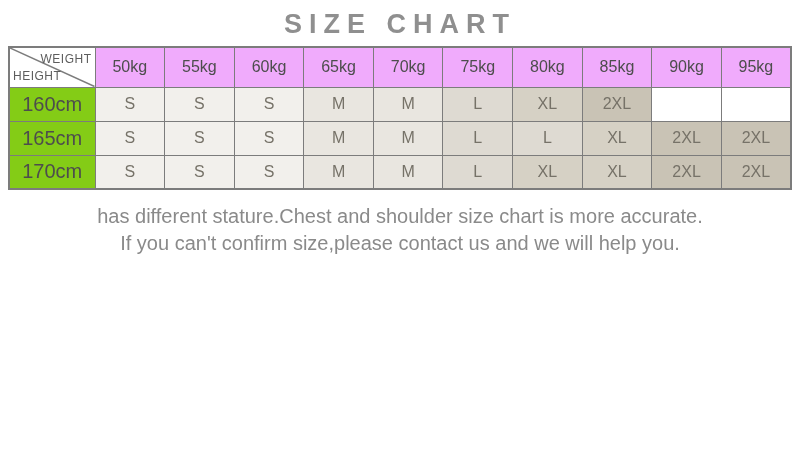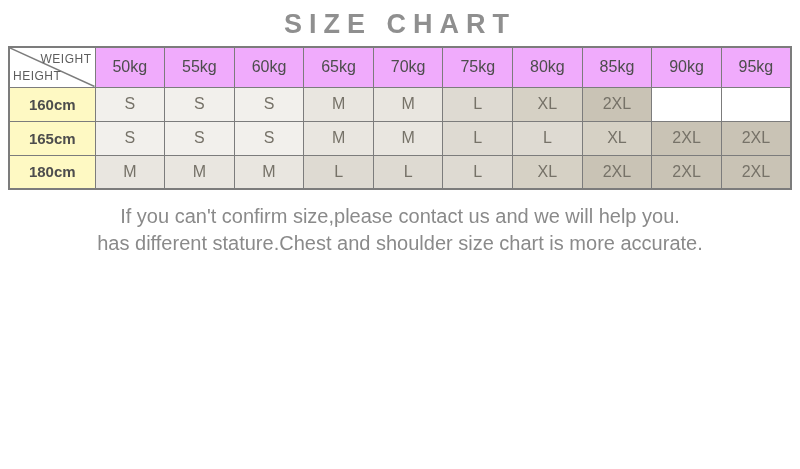--- a/index.html
+++ b/index.html
@@ -65,24 +65,24 @@
   }
   .corner-height {
     position: absolute;
     bottom: 4px; left: 3px;
     font-size: 12px;
     color: #5d5d5d;
     letter-spacing: 0.5px;
   }
   tbody th {
     height: 34px;
-    font-size: 15px;
-    font-weight: bold;
+    font-size: 20px;
+    font-weight: normal;
     color: #4d4d4d;
-    background: #fef9c3;
+    background: #84cc16;
   }
   tbody td {
     height: 34px;
     font-size: 16px;
     color: #767268;
   }
   .tips {
     margin-top: 13px;
     text-align: center;
     font-size: 20px;
@@ -142,33 +142,33 @@
           <td style="background-color: rgb(242, 240, 236);">S</td>
           <td style="background-color: rgb(233, 230, 224);">M</td>
           <td style="background-color: rgb(233, 230, 224);">M</td>
           <td style="background-color: rgb(222, 218, 210);">L</td>
           <td style="background-color: rgb(222, 218, 210);">L</td>
           <td style="background-color: rgb(214, 209, 197);">XL</td>
           <td style="background-color: rgb(201, 195, 181);">2XL</td>
           <td style="background-color: rgb(201, 195, 181);">2XL</td>
         </tr>
         <tr>
-          <th>180cm</th>
-          <td style="background-color: rgb(233, 230, 224);">M</td>
+          <th>170cm</th>
+          <td style="background-color: rgb(242, 240, 236);">S</td>
+          <td style="background-color: rgb(242, 240, 236);">S</td>
+          <td style="background-color: rgb(242, 240, 236);">S</td>
           <td style="background-color: rgb(233, 230, 224);">M</td>
           <td style="background-color: rgb(233, 230, 224);">M</td>
           <td style="background-color: rgb(222, 218, 210);">L</td>
-          <td style="background-color: rgb(222, 218, 210);">L</td>
-          <td style="background-color: rgb(222, 218, 210);">L</td>
           <td style="background-color: rgb(214, 209, 197);">XL</td>
-          <td style="background-color: rgb(201, 195, 181);">2XL</td>
+          <td style="background-color: rgb(214, 209, 197);">XL</td>
           <td style="background-color: rgb(201, 195, 181);">2XL</td>
           <td style="background-color: rgb(201, 195, 181);">2XL</td>
         </tr>
       </tbody>
   </table>
 
   <div class="tips">
+    <div>has different stature.Chest and shoulder size chart is more accurate.</div>
     <div>If you can't confirm size,please contact us and we will help you.</div>
-    <div>has different stature.Chest and shoulder size chart is more accurate.</div>
   </div>
 
 </div>
 
 </body></html>

